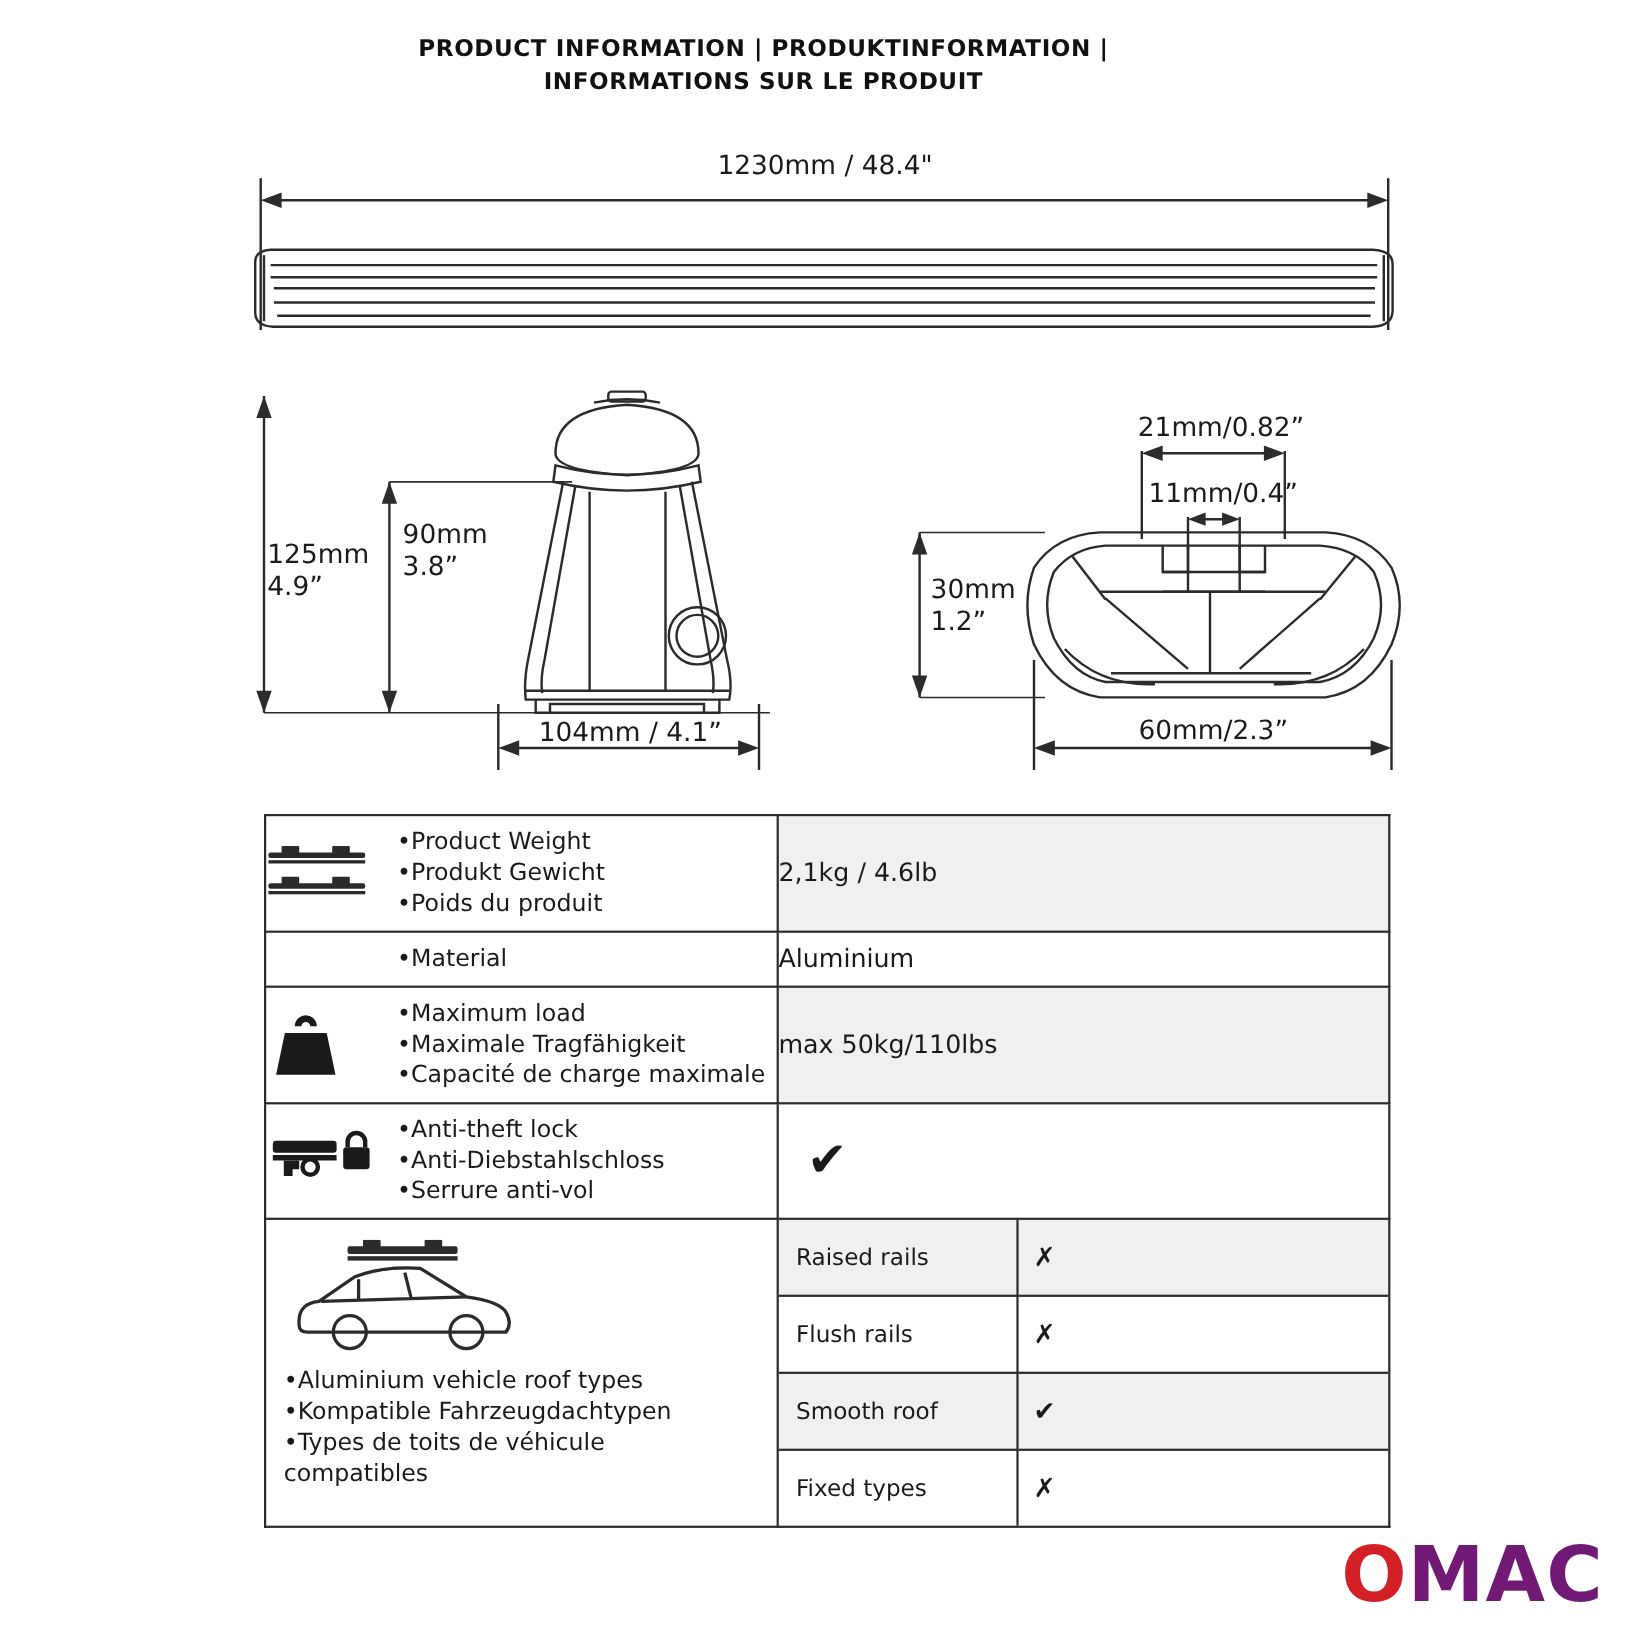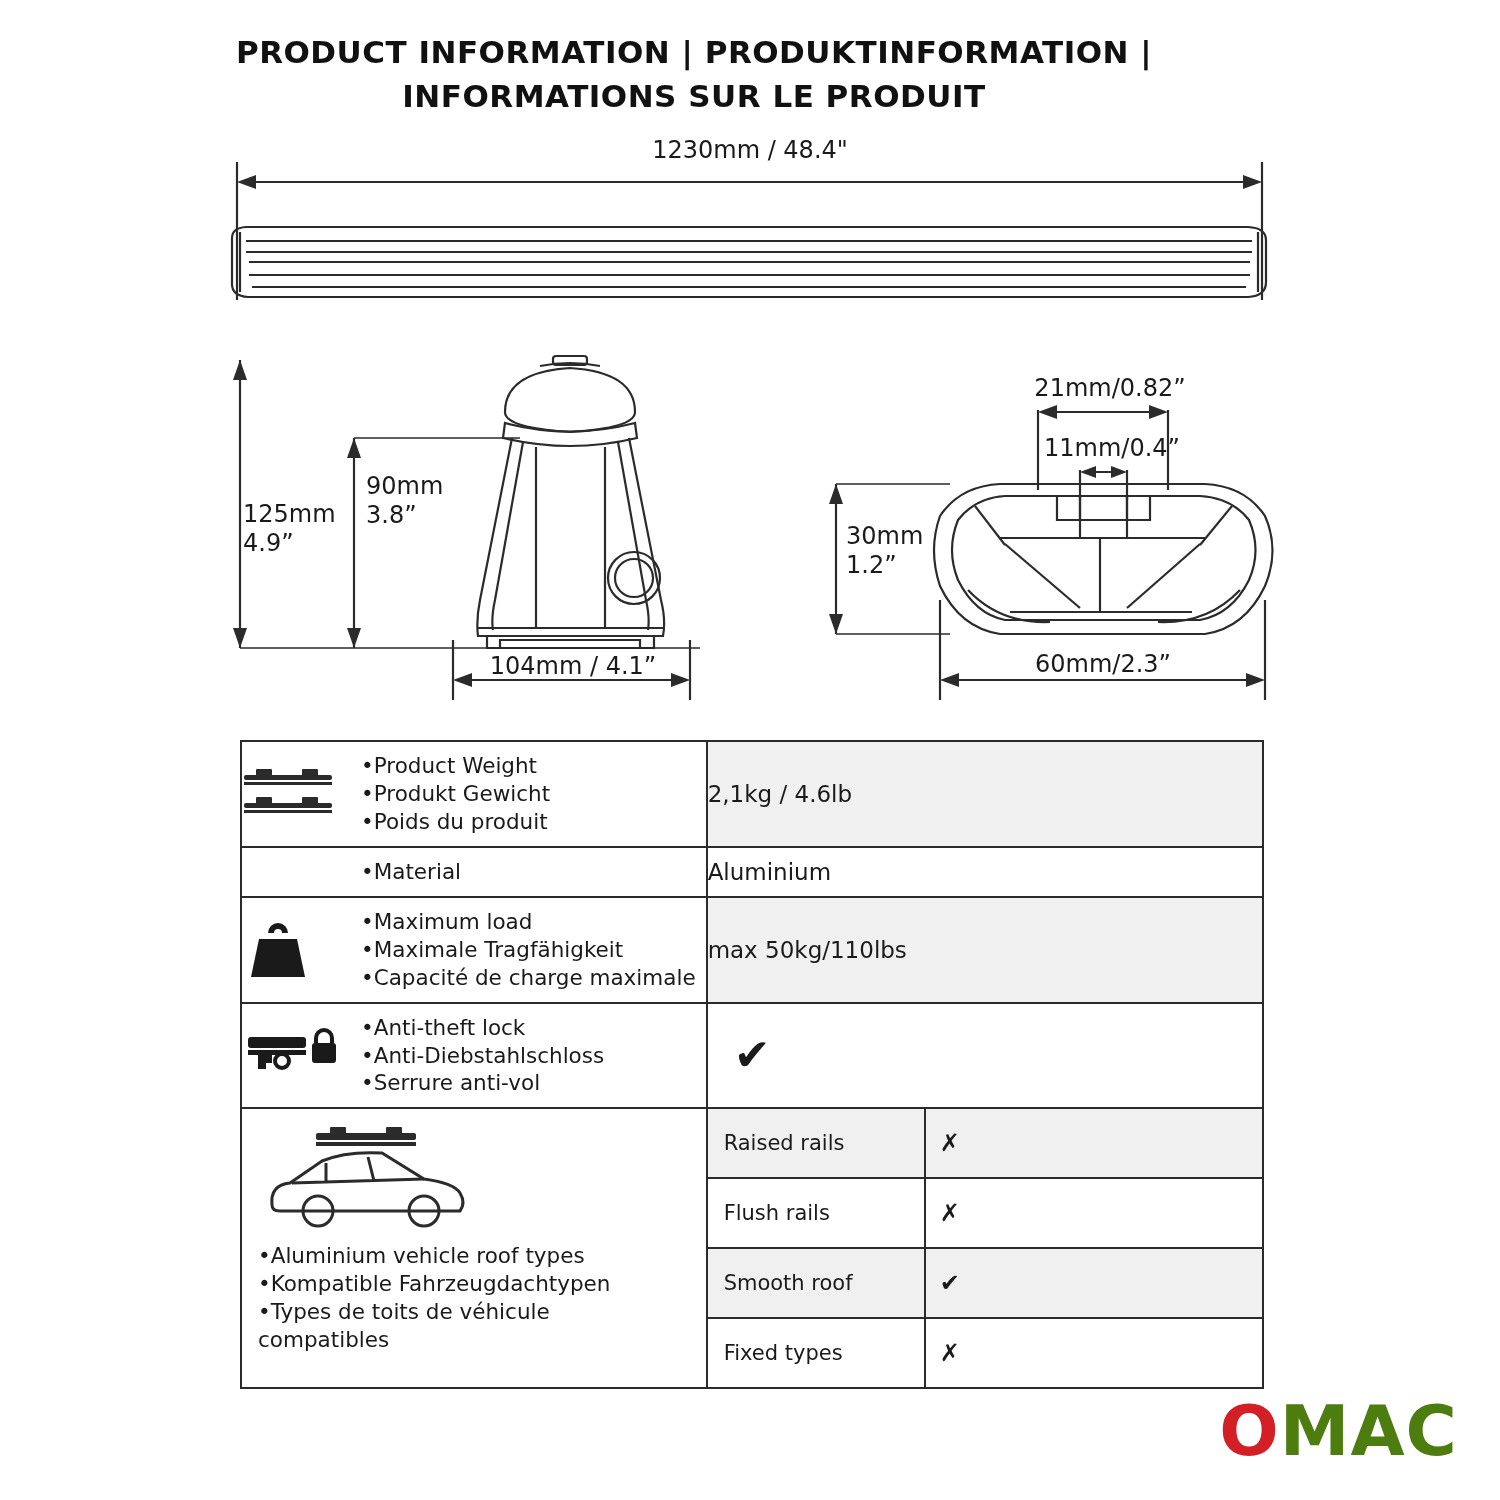--- a/index.html
+++ b/index.html
@@ -21,21 +21,21 @@
   }
 
   
   .title {
     position: absolute;
     top: 30px;
     left: 0;
     width: 1388px;
     text-align: center;
     font-weight: bold;
-    font-size: 31px;
+    font-size: 21px;
     letter-spacing: 0.5px;
     line-height: 1.42;
     color: #111;
   }
   .title .line2 { display: block; }
 
   
   .dimtext {
     position: absolute;
     font-size: 24px;
@@ -119,21 +119,21 @@
   .logo {
     position: absolute;
     right: 42px;
     bottom: 28px;
     font-size: 70px;
     font-weight: bold;
     letter-spacing: 1px;
     font-family: "DejaVu Sans", sans-serif;
   }
   .logo .o { color: #d31f26; }
-  .logo .mac { color: #4d7c0f; }
+  .logo .mac { color: #701a75; }
 
   svg { display: block; }
   .drawings {
     position: absolute;
     left: 0; top: 0;
     width: 1500px; height: 1500px;
     pointer-events: none;
   }
 </style>
 </head>
@@ -263,21 +263,21 @@
         <line x1="1265" y1="600" x2="1265" y2="700"></line>
         <line x1="946" y1="680" x2="1259" y2="680"></line>
         <polygon points="940,680 959,673 959,687" fill="#2b2b2b" stroke="none"></polygon>
         <polygon points="1265,680 1246,673 1246,687" fill="#2b2b2b" stroke="none"></polygon>
       </g>
     </g>
   </svg>
 
   <div class="dimtext" style="left:0; top:136px; width:1500px; text-align:center;">1230mm / 48.4"</div>
 
-  <div class="dimtext" style="left:243px; top:500px; width:115px; text-align:left;">125mm
+  <div class="dimtext" style="left:243px; top:490px; width:115px; text-align:left;">125mm
 4.9”</div>
 
   <div class="dimtext" style="left:366px; top:472px; width:110px; text-align:left;">90mm
 3.8”</div>
 
   <div class="dimtext" style="left:453px; top:652px; width:240px; text-align:center;">104mm / 4.1”</div>
 
   <div class="dimtext" style="left:1020px; top:374px; width:180px; text-align:center;">21mm/0.82”</div>
 
   <div class="dimtext" style="left:1022px; top:434px; width:180px; text-align:center;">11mm/0.4”</div>

